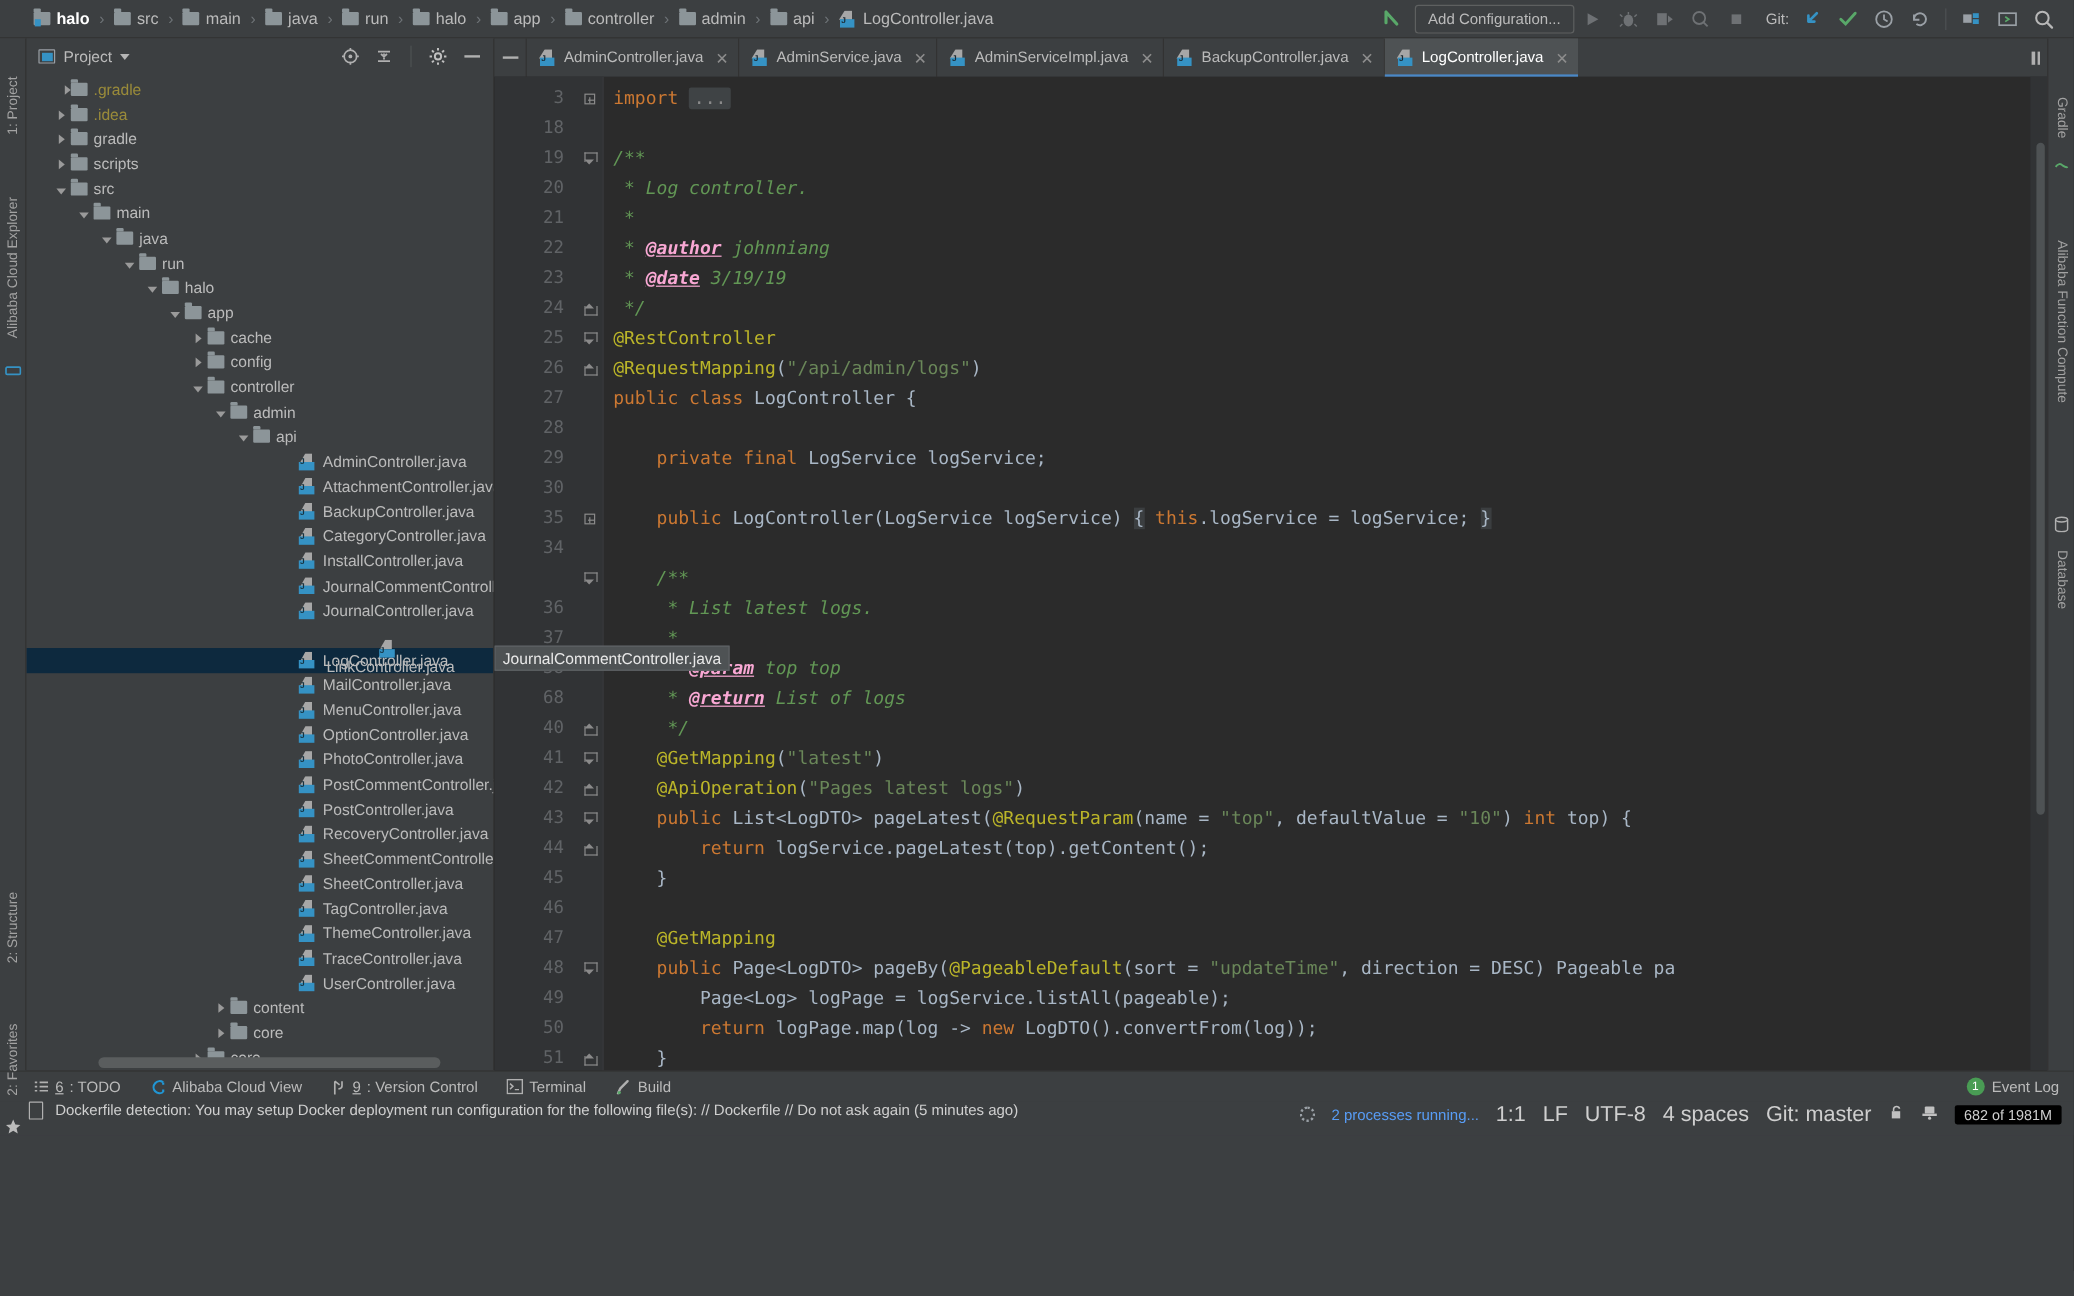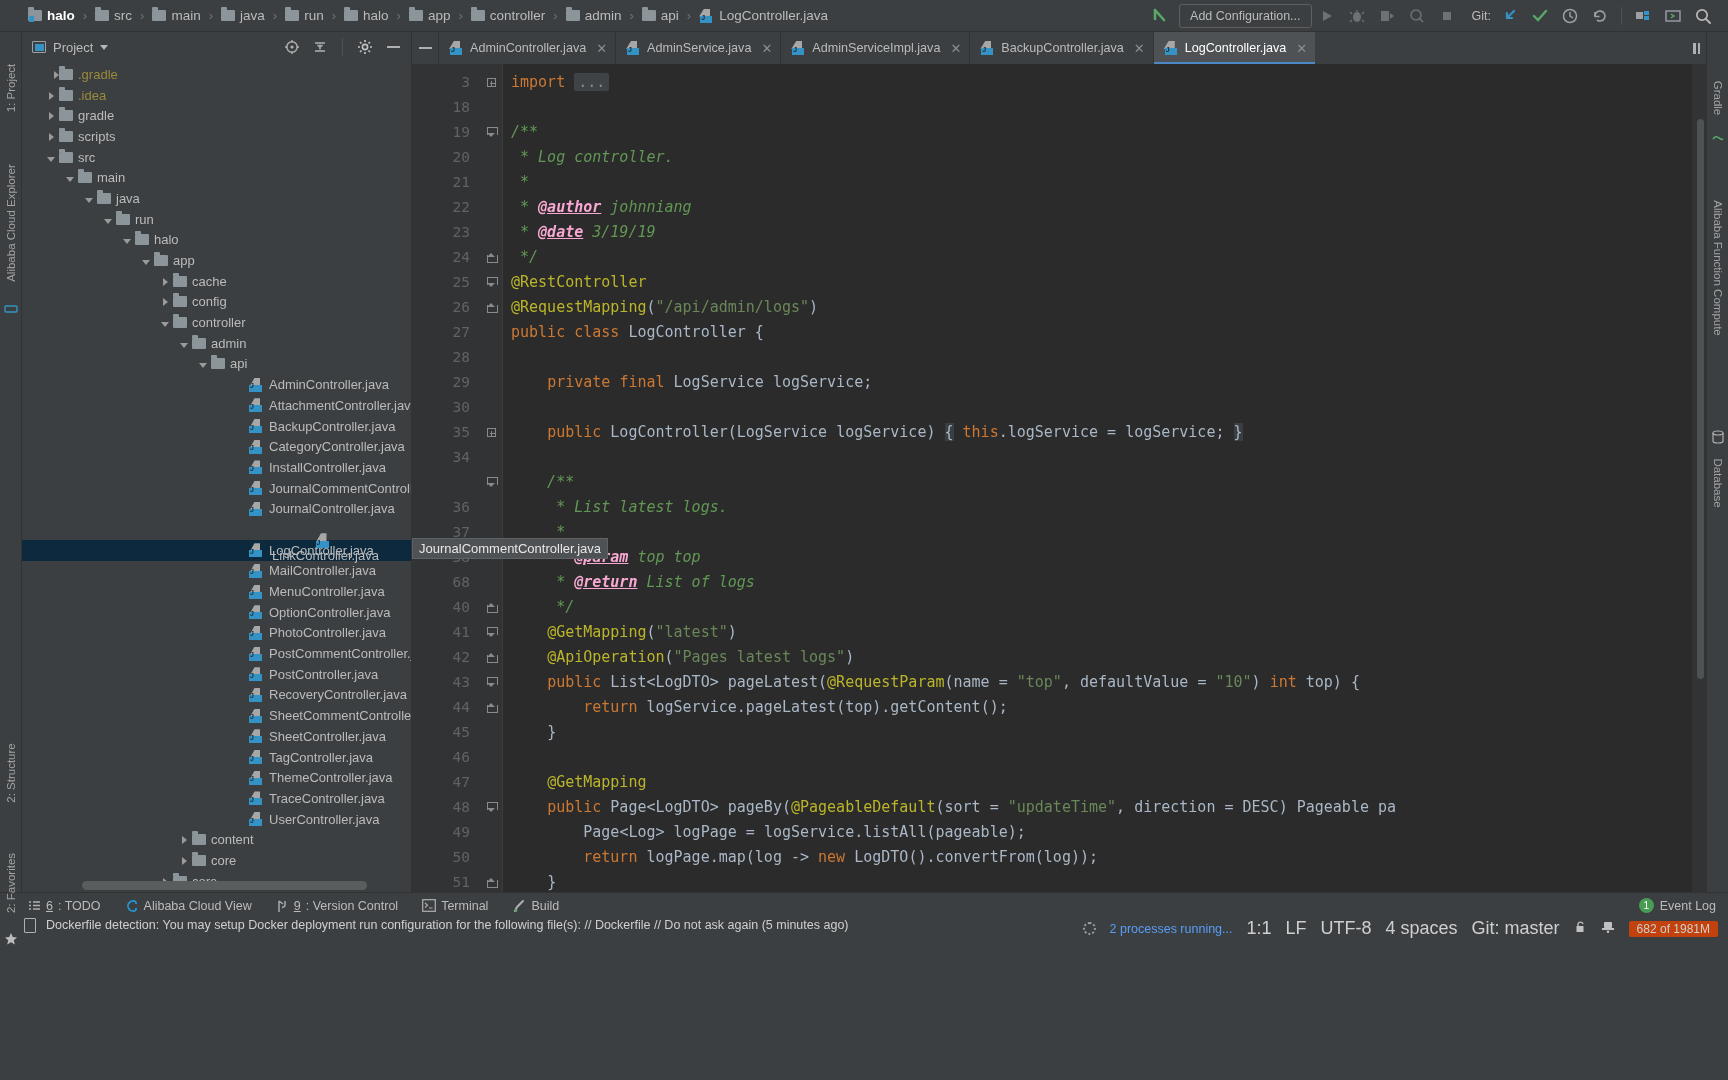--- a/index.html
+++ b/index.html
@@ -140,21 +140,21 @@
   .sbtn{ display:flex; align-items:center; gap:5px; margin-right:24px; font-size:12.5px; color:#bbbbbb; }
   .statusrow-right{ margin-left:auto; display:flex; align-items:center; padding-right:12px; gap:6px; }
   .badge1{
     width:15px;height:15px;border-radius:50%;background:#499c54;color:#fff;font-size:10px;
     display:flex;align-items:center;justify-content:center;
   }
 
   .notifyrow{ height:28px; min-height:28px; background:#3c3f41; display:flex; align-items:flex-start; padding-left:10px; font-size:12.5px; color:#cfcfcf;}
   .notifyrow-right{ margin-left:auto; display:flex; align-items:center; padding-right:10px; gap:14px; }
   .link{ color:#589df6; }
-  .memchip{ background:#c2410c; padding:1px 8px; color:#cfcfcf; border-radius:2px; font-size:12px; }
+  .memchip{ background:#000000; padding:1px 8px; color:#cfcfcf; border-radius:2px; font-size:12px; }
   .spinner{ width:13px;height:13px;border:2px dotted #9aa0a6;border-radius:50%; }
   .sitem{ font-size:18px; color:#cfcfcf; }
   .doc-ico{ width:12px;height:15px;border:1.4px solid #b0b0b0;border-radius:1px; }
 
   
   .rs-item{ position:absolute; left:50%; white-space:nowrap; color:#a3a3a3; font-size:11.5px; transform-origin:center; transform:translateX(-50%) rotate(90deg); }
   .ls-item{ position:absolute; left:50%; white-space:nowrap; color:#a3a3a3; font-size:11.5px; transform-origin:center; transform:translateX(-50%) rotate(-90deg); }
 </style>
 </head>
 <body>

